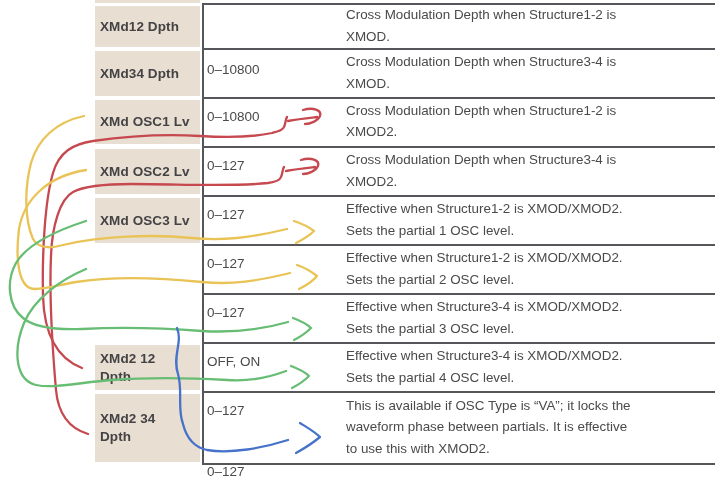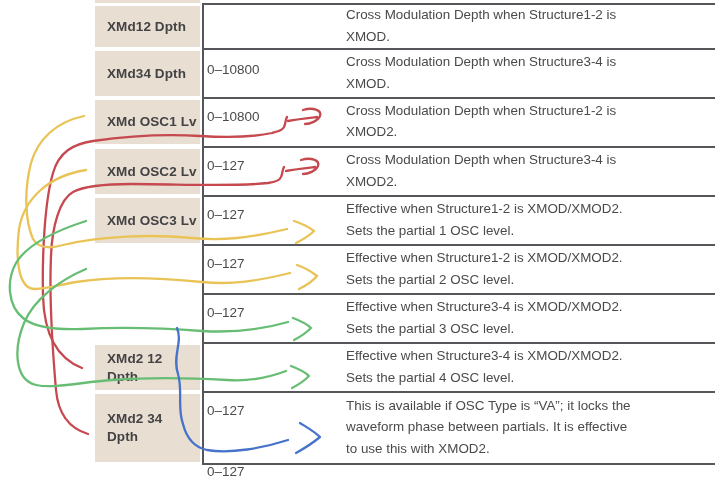--- a/index.html
+++ b/index.html
@@ -13,21 +13,21 @@
   
   .hline{position:absolute;left:202px;width:513px;height:1.5px;background:var(--divider,#55565a);}
   .vline{position:absolute;left:202px;top:3px;width:1.5px;height:461px;background:var(--divider,#55565a);}
   .beige-sliver{position:absolute;left:95px;top:0;width:105px;height:2.5px;background:var(--beige-cell,#e9ded2);}
   
   .row{position:absolute;left:0;width:725px;}
   .param-cell{
     position:absolute;left:95px;width:105px;top:3px;bottom:1px;
     background:var(--beige-cell,#e9ded2);
     display:flex;align-items:center;
-    box-sizing:border-box;padding-left:12px;
+    box-sizing:border-box;padding-left:5px;
   }
   .param-cell span{
     font-size:13.5px;font-weight:bold;line-height:18px;
     color:var(--param-text,#434345);
     white-space:pre-line;letter-spacing:.1px;
   }
   .value-cell{
     position:absolute;left:207px;top:0;height:100%;width:120px;
     display:flex;align-items:center;
     font-size:13.5px;color:var(--body-text,#4a4a4c);margin-top:44px;
@@ -99,20 +99,21 @@
     <div class="value-cell">0–127</div>
     <div class="desc-cell">Effective when Structure1-2 is XMOD/XMOD2.
 Sets the partial 1 OSC level.</div>
   </div>
   <div class="row" style="top:244px;height:49px">
     <div class="value-cell">0–127</div>
     <div class="desc-cell">Effective when Structure1-2 is XMOD/XMOD2.
 Sets the partial 2 OSC level.</div>
   </div>
   <div class="row" style="top:293px;height:49px">
+    <div class="value-cell">OFF, ON</div>
     <div class="desc-cell">Effective when Structure3-4 is XMOD/XMOD2.
 Sets the partial 3 OSC level.</div>
   </div>
   <div class="row" style="top:342px;height:49px">
     <div class="param-cell">
         <span>XMd2 12
 Dpth</span>
       </div>
     <div class="value-cell">0–127</div>
     <div class="desc-cell">Effective when Structure3-4 is XMOD/XMOD2.

